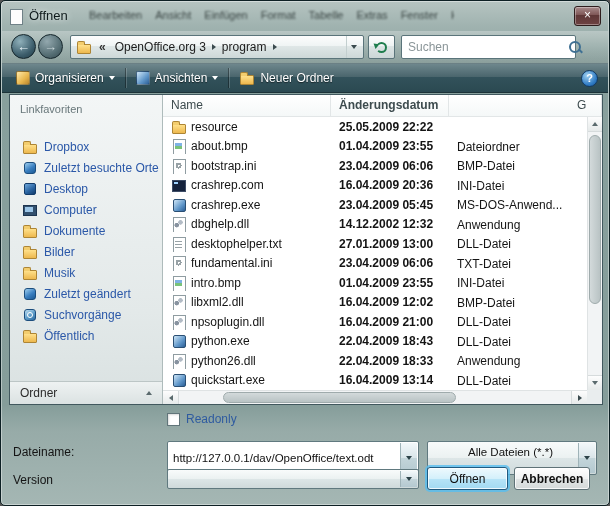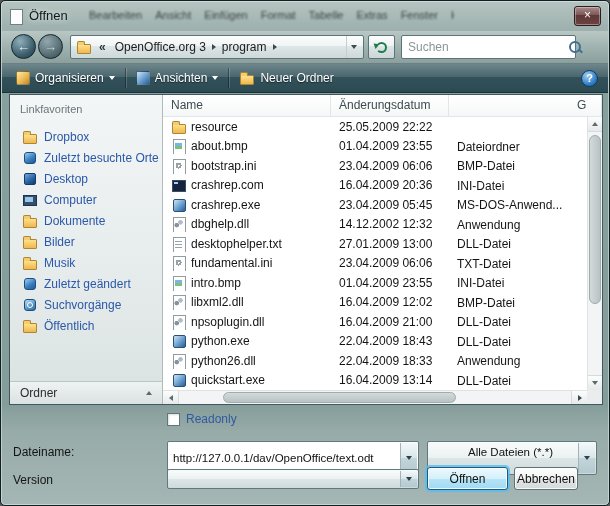--- a/index.html
+++ b/index.html
@@ -66,21 +66,21 @@
   .tri-down{width:0;height:0;border-left:3px solid transparent;border-right:3px solid transparent;border-top:4px solid currentColor;display:inline-block;}
   .tri-up{width:0;height:0;border-left:3px solid transparent;border-right:3px solid transparent;border-bottom:4px solid currentColor;display:inline-block;}
   .tri-right{width:0;height:0;border-top:3px solid transparent;border-bottom:3px solid transparent;border-left:4px solid currentColor;display:inline-block;color:#3a4a4e;}
   .tri-left{width:0;height:0;border-top:3px solid transparent;border-bottom:3px solid transparent;border-right:4px solid currentColor;display:inline-block;}
   
   .well{position:absolute;top:93px;left:8px;width:594px;height:311px;background:#fff;
     border:1px solid #41585e;box-sizing:border-box;display:flex;}
   .sidebar{position:relative;width:153px;flex:0 0 153px;box-sizing:border-box;
     background:linear-gradient(180deg,#f3f6f6,#e3e9e9 70%,#d9e1e1);border-right:1px solid #aebbbb;}
   .sb-header{padding:8px 0 0 10px;color:#68777a;font-size:11px;}
-  .sb-list{margin-top:11px;}
+  .sb-list{margin-top:21px;}
   .sb-item{display:flex;align-items:center;gap:6px;height:21px;padding-left:12px;color:#2b58a8;cursor:default;white-space:nowrap;}
   .sb-footer{position:absolute;left:0;right:0;bottom:0;height:22px;border-top:1px solid #bcc6c6;
     background:linear-gradient(180deg,#eef2f2,#dbe2e2);display:flex;align-items:center;padding:0 10px;color:#2c2c2c;}
   .sb-footer .tri-up{margin-left:auto;color:#5a6a6d;}
   
   .sicon,.ficon{position:relative;width:16px;height:16px;flex:0 0 16px;display:inline-block;}
   .sicon.folder::before,.ficon.folder::before{content:"";position:absolute;left:1px;top:5px;width:12px;height:8px;
     background:linear-gradient(180deg,#ffe08a,#edb84e);border:1px solid #ad8535;border-radius:1px;}
   .sicon.folder::after,.ficon.folder::after{content:"";position:absolute;left:1px;top:2px;width:6px;height:3px;
     background:#f3cd6e;border:1px solid #ad8535;border-bottom:none;border-radius:2px 2px 0 0;}
@@ -105,21 +105,21 @@
                radial-gradient(circle at 72% 30%,#b3bcc6 2px,transparent 2.5px);}
   .ficon.dos::before{content:"";position:absolute;left:1px;top:3px;width:12px;height:10px;background:#15233d;border:1px solid #3d4c66;}
   .ficon.dos::after{content:"";position:absolute;left:3px;top:5px;width:4px;height:2px;background:#9fd3ff;}
   .ficon.app::before{content:"";position:absolute;left:2px;top:2px;width:11px;height:11px;border-radius:2px;
     background:linear-gradient(135deg,#cfe6f7,#5f96c9 60%,#2c5f96);border:1px solid #2a4f74;}
   
   .filelist{position:relative;flex:1;background:#fff;overflow:hidden;}
   .flh{display:flex;height:21px;border-bottom:1px solid #e2e6e7;background:linear-gradient(180deg,#ffffff,#f5f8f8);}
   .flh .hcell{box-sizing:border-box;padding-left:8px;line-height:20px;color:#3d4b4e;border-right:1px solid #e2e6e7;white-space:nowrap;overflow:hidden;}
   .c-name{width:168px;flex:0 0 168px;}
-  .c-date{width:118px;flex:0 0 118px;}
+  .c-date{width:118px;flex:0 0 118px;font-weight:bold;}
   .c-type{width:120px;flex:0 0 120px;margin-top:40px;}
   .c-size{flex:1;}
   .rows{position:absolute;top:22px;left:0;right:15px;bottom:14px;overflow:hidden;}
   .row{display:flex;height:19.5px;align-items:center;}
   .row .cell{box-sizing:border-box;padding-left:8px;white-space:nowrap;overflow:hidden;color:#141414;}
   .row .c-name{display:flex;align-items:center;gap:4px;}
   
   .vscroll{position:absolute;top:22px;right:0;bottom:14px;width:15px;background:#f2f4f5;border-left:1px solid #dfe3e4;box-sizing:border-box;}
   .vs-btn{height:14px;display:flex;align-items:center;justify-content:center;color:#5a6a6d;
     background:linear-gradient(180deg,#fdfdfd,#e6eaea);border-bottom:1px solid #d6dbdc;}
@@ -484,18 +484,18 @@
     <div class="combo btnlike" style="left:166px;top:64px;width:252px;height:20px;">
       <span class="val"></span>
       <span class="dd">
           <span class="tri-down"></span>
         </span>
     </div>
 
     <div class="btn default" style="left:426px;top:62px;width:81px;">
       <span>Öffnen</span>
     </div>
-    <div class="btn normal" style="left:513px;top:62px;width:64px;">
+    <div class="btn normal" style="left:513px;top:62px;width:76px;font-weight:bold;">
       <span>Abbrechen</span>
     </div>
   </div>
 
 </div>
 
 </body></html>

